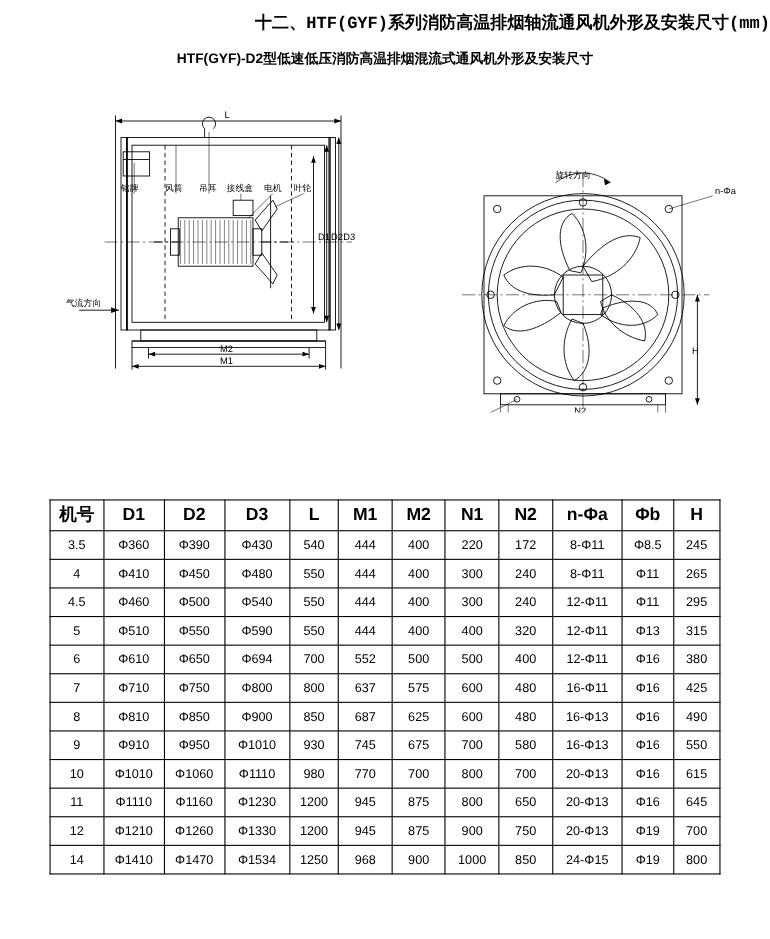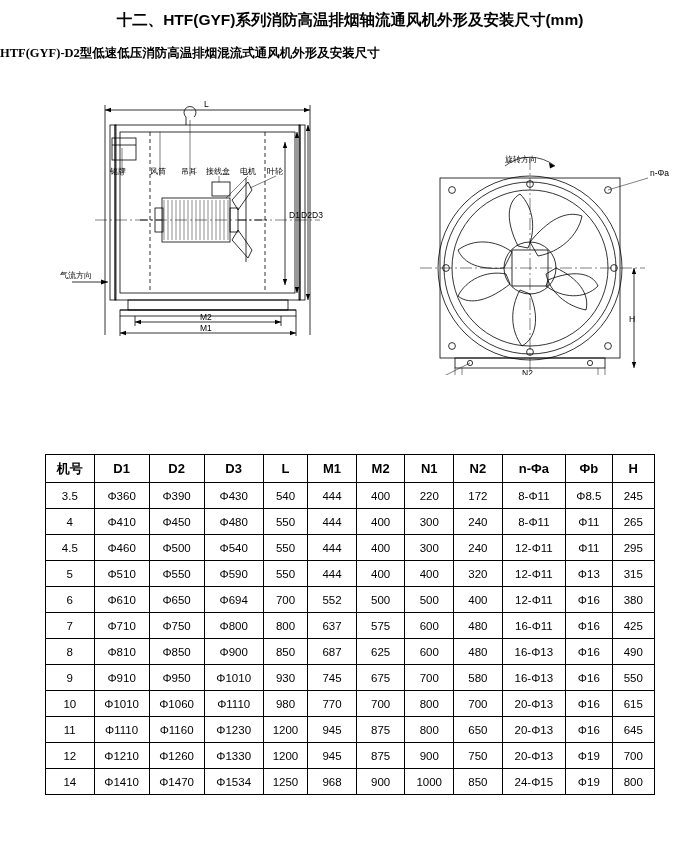--- a/index.html
+++ b/index.html
@@ -14,34 +14,34 @@
     color: #000000;
     position: relative;
     overflow: hidden;
   }
   .page {
     position: relative;
     width: 700px;
     height: 854px;
   }
   .main-title {
-    text-align: center;
+    text-align: right;
     font-size: 15.5px;
     font-weight: bold;
     letter-spacing: 0px;
     margin-top: 10px;
     white-space: nowrap;
+    font-family: Liberation Mono, monospace;
   }
   .sub-title {
-    text-align: left;
+    text-align: center;
     font-size: 12.5px;
     font-weight: bold;
     margin-top: 14px;
     white-space: nowrap;
-    font-family: Liberation Serif, serif;
   }
   .drawing-area {
     position: relative;
     width: 700px;
     height: 305px;
     margin-top: 8px;
   }
   .svg-wrap { position: absolute; left: 0; top: 0; }
   table.spec {
     border-collapse: collapse;
@@ -52,21 +52,21 @@
   table.spec th, table.spec td {
     border: 1px solid #000;
     text-align: center;
     font-size: 11.5px;
     height: 25px;
     padding: 0;
     font-family: "Liberation Sans", sans-serif;
   }
   table.spec th {
     font-weight: bold;
-    font-size: 13px;
+    font-size: 16px;
     height: 27px;
   }
   .tbl-holder {
     position: absolute;
     top: 444px;
     left: 0;
     width: 700px;
   }
   .lbl { font-size: 8.5px; font-family: "Liberation Sans", sans-serif; }
   .lbl-cn { font-size: 8px; font-family: "Liberation Sans", sans-serif; }

